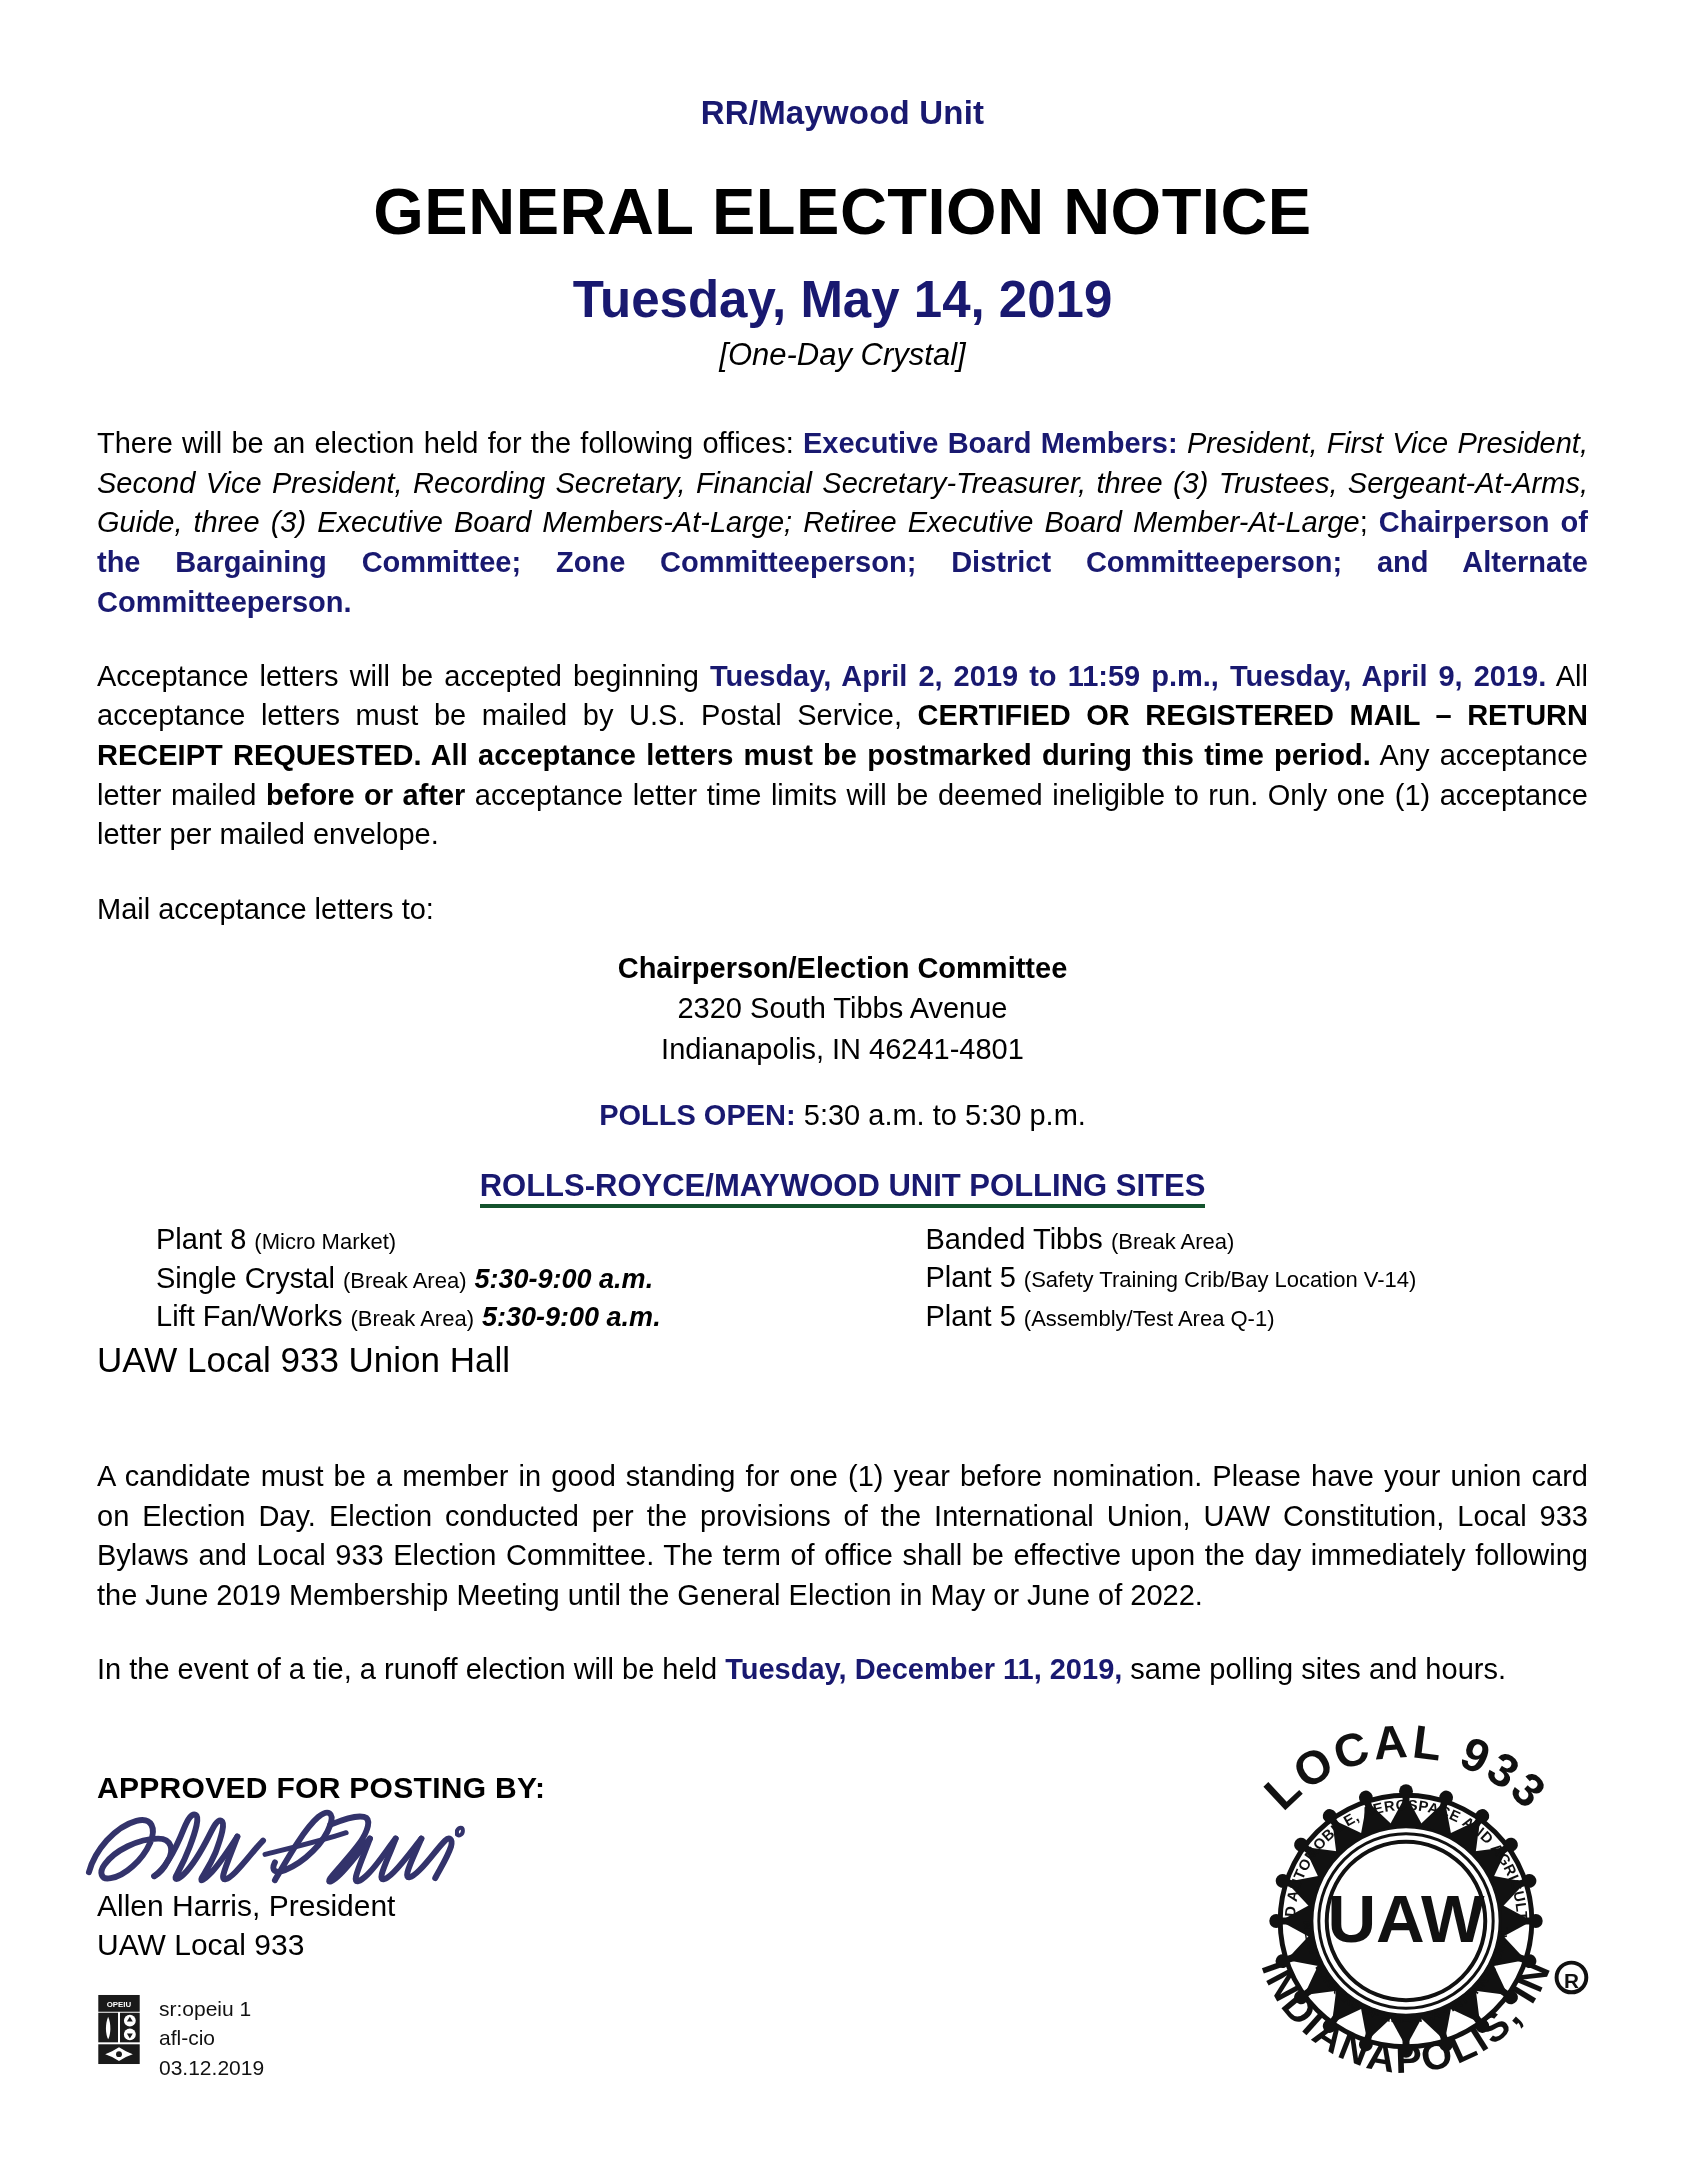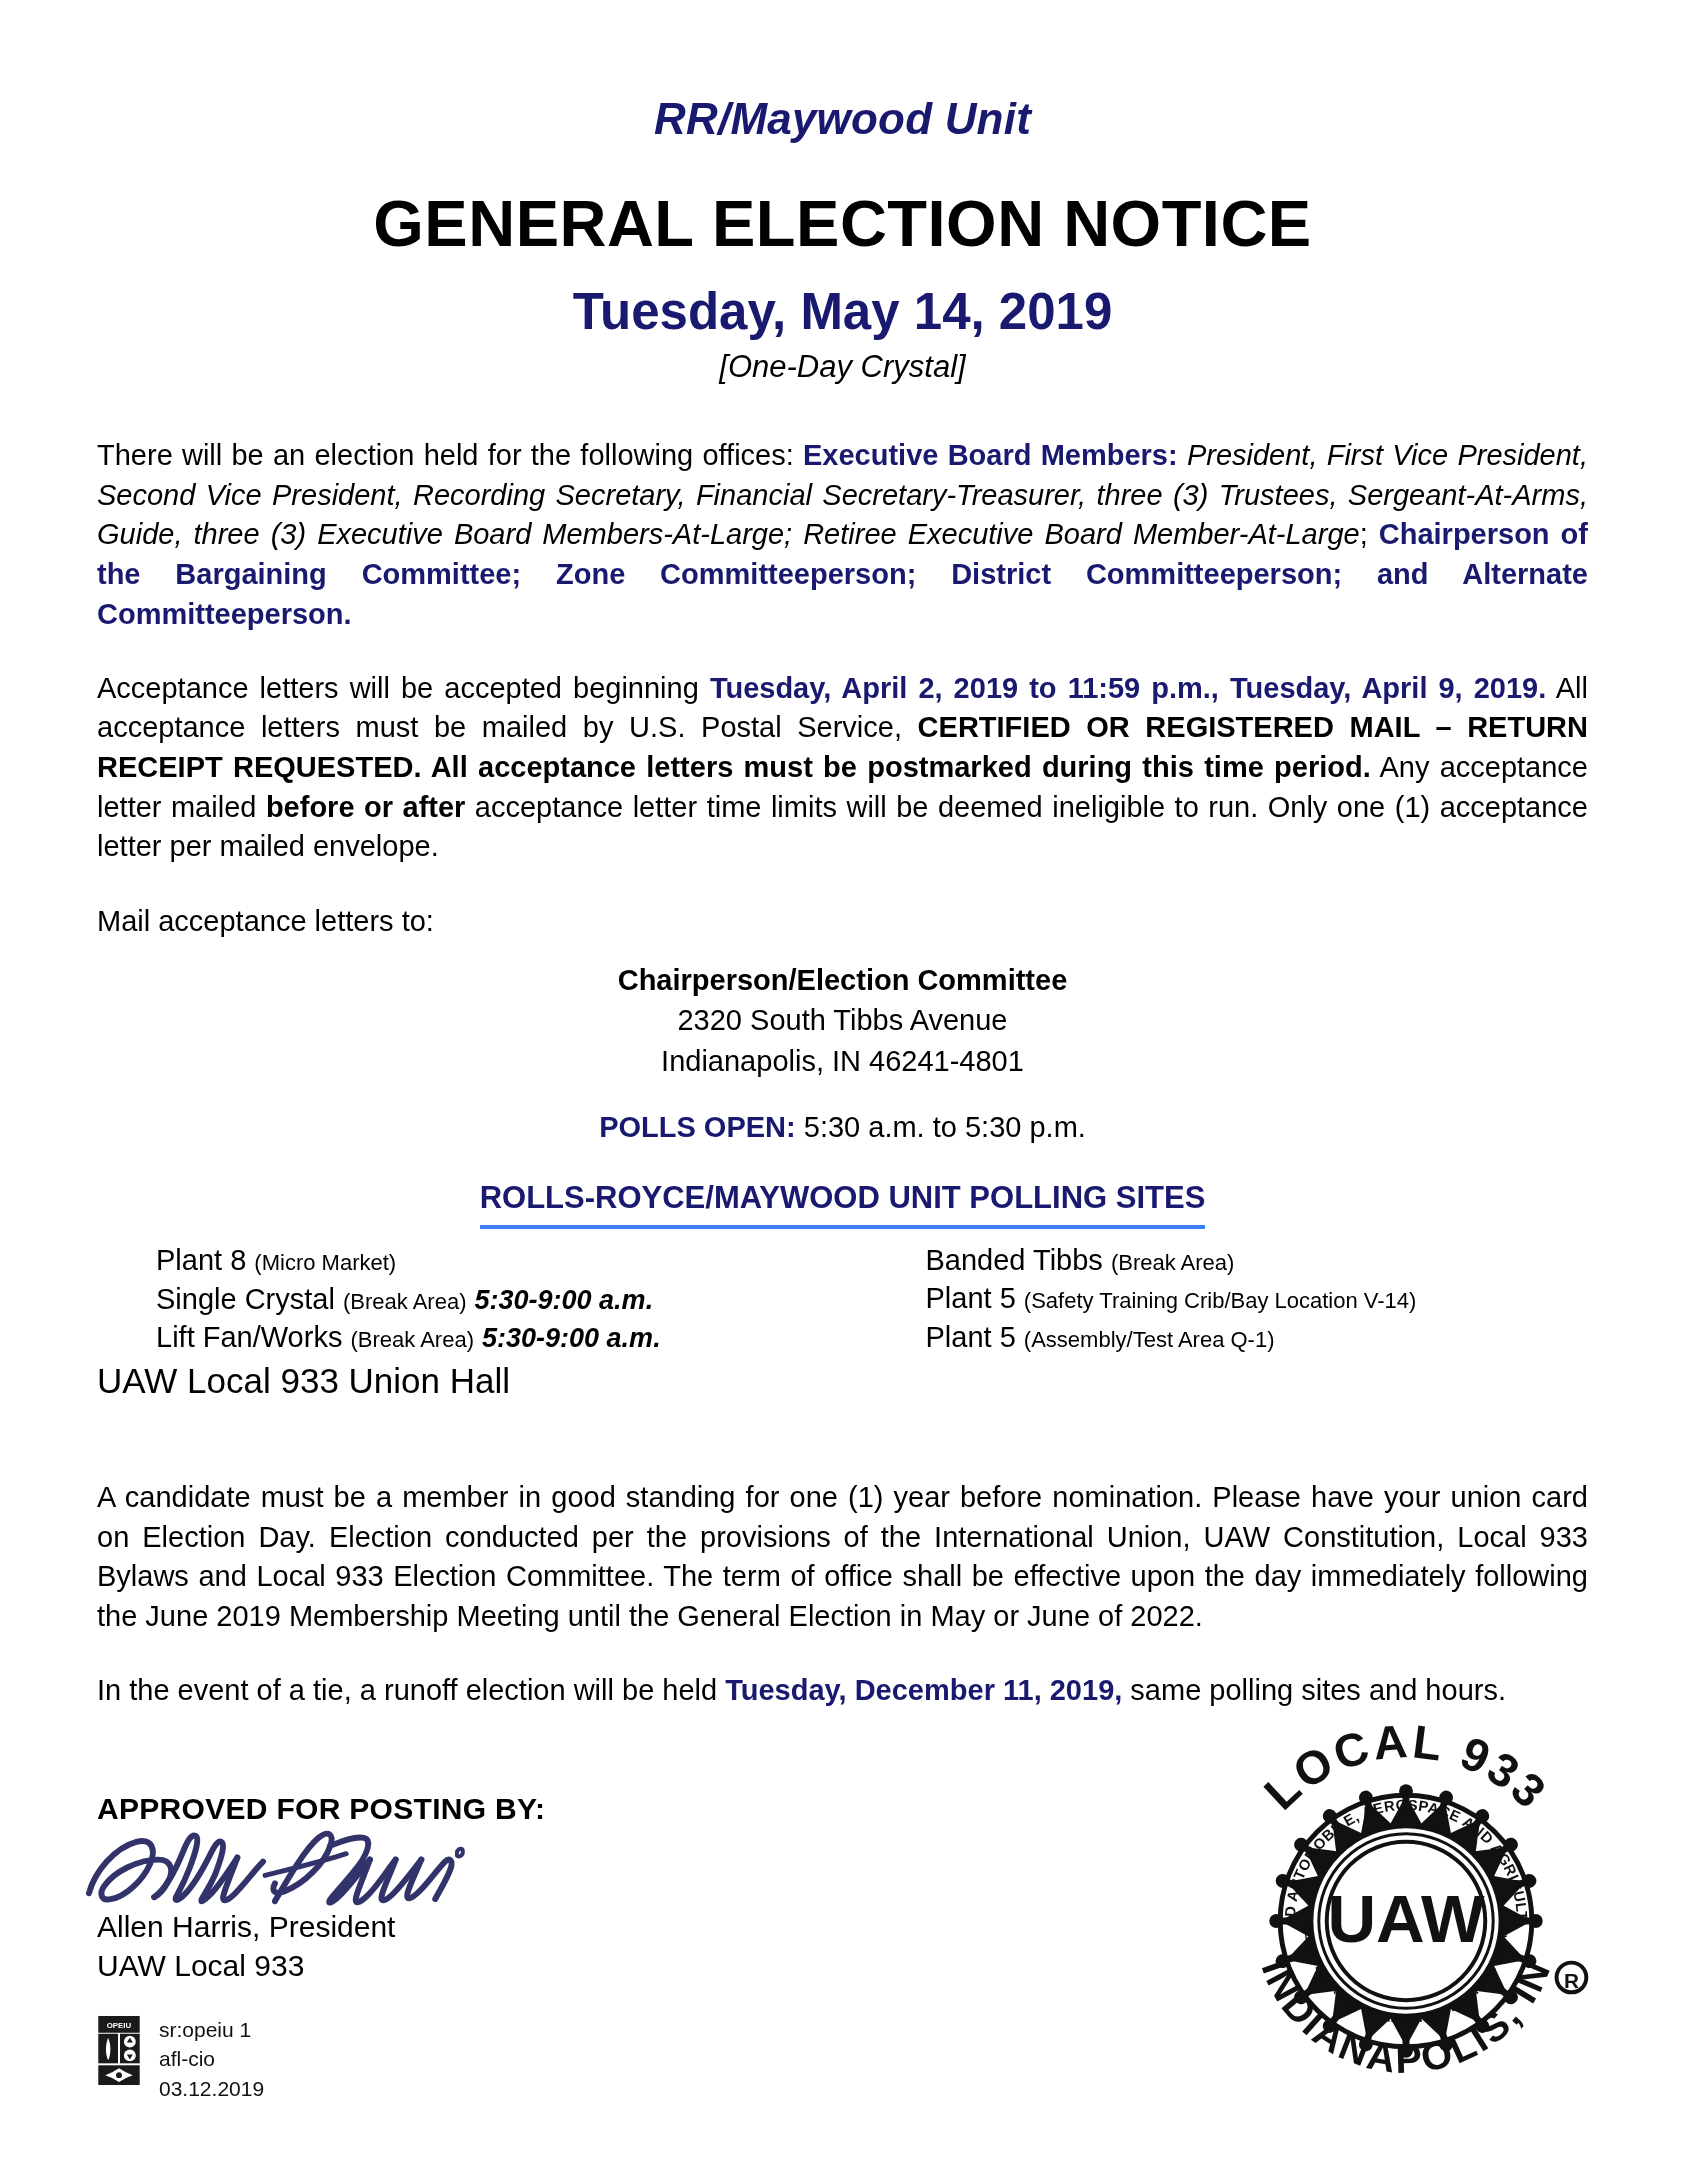--- a/index.html
+++ b/index.html
@@ -26,22 +26,21 @@
     position: absolute;
     left: 97px;
     top: 0;
     width: 1491px;
   }
 
   
   .unit-line {
     text-align: center;
     font-weight: bold;
-    font-style: italic;
-    font-size: 44px;
+    font-size: 33px;
     color: #191970;
     margin-top: 94px;
     letter-spacing: 0.2px;
   }
   .main-title {
     text-align: center;
     font-weight: bold;
     font-size: 65px;
     color: #000000;
     margin-top: 42px;
@@ -97,22 +96,22 @@
 
   
   .sites-head {
     text-align: center;
     margin-top: 36px;
     font-size: 31px;
     font-weight: bold;
     color: #191970;
   }
   .sites-head span {
-    border-bottom: 4px solid #3b82f6;
-    padding-bottom: 9px;
+    border-bottom: 4px solid #14532d;
+    padding-bottom: 0;
     display: inline-block;
   }
   .sites-grid {
     display: flex;
     margin-top: 12px;
     font-size: 29px;
     line-height: 1.32;
   }
   .sites-col { width: 50%; }
   .sites-col.left { padding-left: 59px; box-sizing: border-box; }

